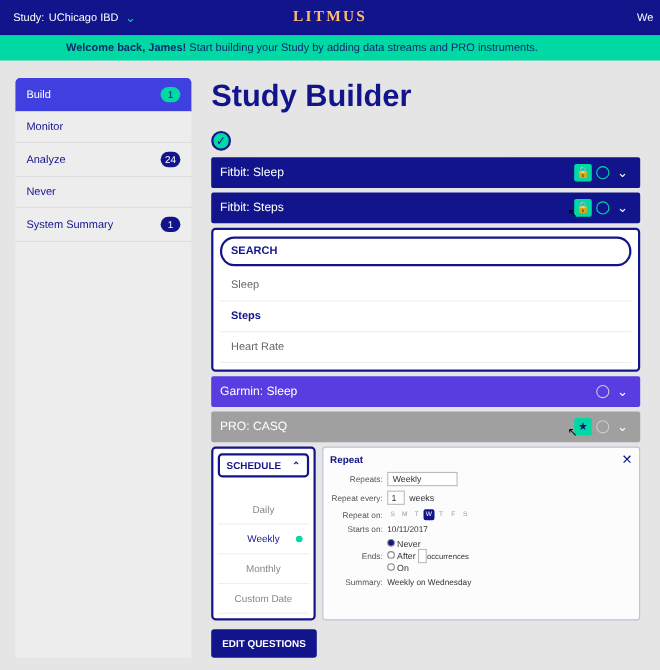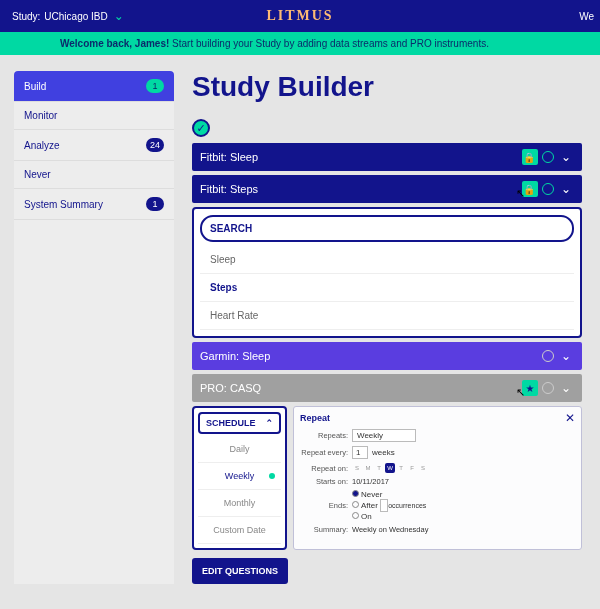--- a/index.html
+++ b/index.html
@@ -33,21 +33,21 @@
 .ic.teal{background:#00d9a3;color:#12148c;border-radius:2px}
 .ic.ring{border:1.5px solid #00d9a3;border-radius:50%;width:12px;height:12px}
 .ic.ring.gray{border-color:#ccc}
 .ic.chev2{color:#fff;font-size:12px}
 .search-panel{border:2px solid #12148c;border-radius:4px;margin:4px 0;background:#fff;padding:6px}
 .search-box{border:2px solid #12148c;border-radius:13px;padding:6px 8px;color:#12148c;font-weight:bold;font-size:10px;margin-bottom:4px}
 .opt{padding:8px 10px;font-size:10px;color:#666;border-bottom:1px solid #eee}
 .opt.sel{font-weight:bold;color:#12148c}
 .bottom-panels{display:flex;gap:6px;margin-top:4px}
 .sched-panel{border:2px solid #12148c;border-radius:4px;background:#fff;width:95px;padding:4px}
-.sched-head{border:2px solid #12148c;border-radius:4px;padding:4px 6px;color:#12148c;font-weight:bold;font-size:9px;display:flex;align-items:center;justify-content:space-between;margin-bottom:2px}
+.sched-head{border:2px solid #12148c;border-radius:4px;padding:4px 6px;color:#12148c;font-weight:bold;font-size:9px;display:flex;align-items:center;justify-content:space-between;margin-bottom:16px}
 .sched-opt{padding:8px 6px;text-align:center;font-size:9px;color:#888;border-bottom:1px solid #eee;position:relative}
 .sched-opt.sel{color:#12148c}
 .dot{position:absolute;right:6px;top:50%;transform:translateY(-50%);width:6px;height:6px;border-radius:50%;background:#00d9a3}
 .repeat-panel{border:1px solid #c0c0d8;border-radius:3px;background:#fcfcfd;flex:1;padding:6px;font-size:8px;color:#333;position:relative}
 .repeat-panel .close{position:absolute;right:6px;top:4px;color:#12148c;font-size:12px;cursor:pointer}
 .repeat-panel .rtitle{font-weight:bold;color:#12148c;font-size:9px;margin-bottom:6px}
 .rrow{display:flex;align-items:center;margin-bottom:4px;gap:4px}
 .rrow .lbl{width:48px;text-align:right;color:#555;font-size:7.5px}
 .selbox{border:1px solid #bbb;padding:1px 4px;font-size:8px;background:#fff;flex:1;max-width:64px}
 .numbox{border:1px solid #bbb;padding:1px 3px;width:16px;font-size:8px;background:#fff}

